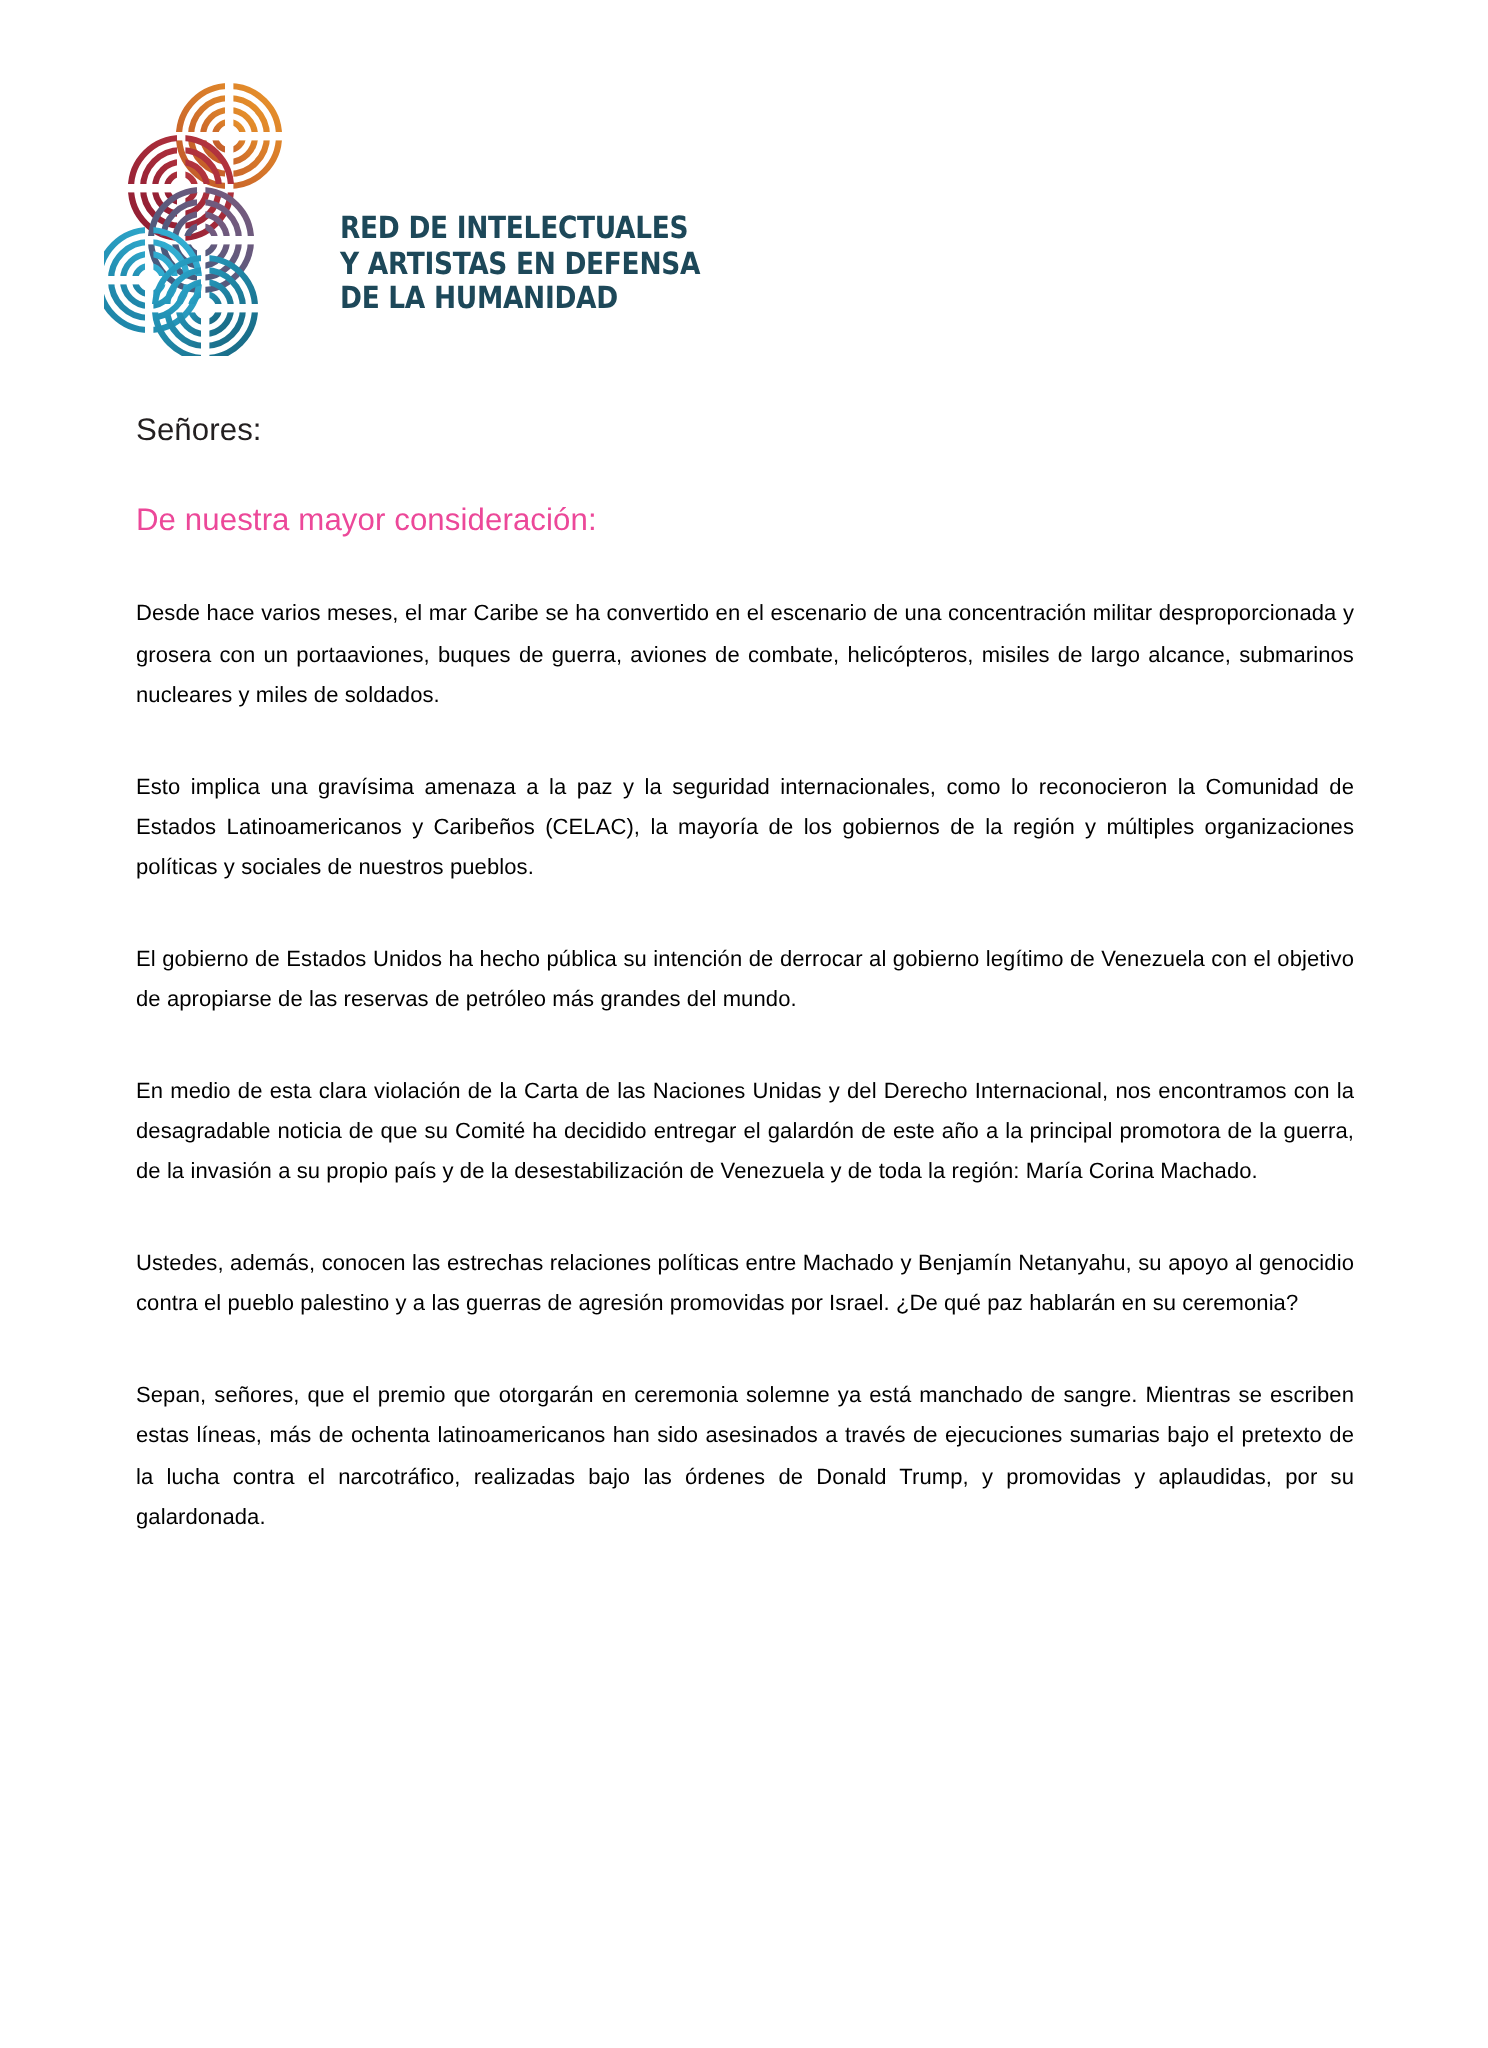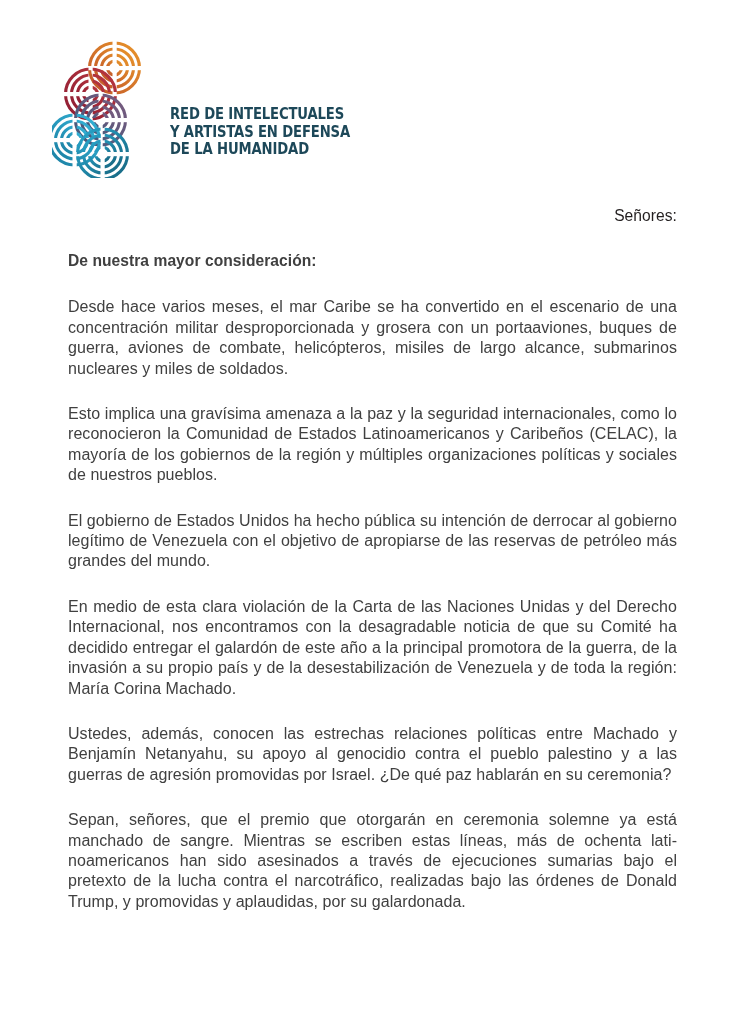--- a/index.html
+++ b/index.html
@@ -65,44 +65,42 @@
   
   .letter-body {
     position: absolute;
     left: 68px;
     top: 206px;
     width: 609px;
   }
 
   .addr-block {
     margin: 0 0 25px 0;
-    text-align: right;
   }
   .addr-block .addr-line {
     display: block;
     font-size: 15.6px;
     line-height: 20.2px;
     color: #231f20;
     letter-spacing: 0.05px;
   }
 
   .salutation {
     margin: 1px 0 26px 0;
     font-size: 15.6px;
     line-height: 20.2px;
-    color: #404040;
+    color: #ec4899;
     letter-spacing: 0.05px;
-    font-weight: bold;
   }
 
   .para {
     margin: 0 0 25px 0;
-    font-size: 16px;
+    font-size: 11px;
     line-height: 20.4px;
-    color: #404040;
+    color: #000000;
     text-align: justify;
     letter-spacing: 0.05px;
     hyphens: manual;
   }
   .para:last-child {
     margin-bottom: 0;
   }
 </style>
 </head>
 <body>

